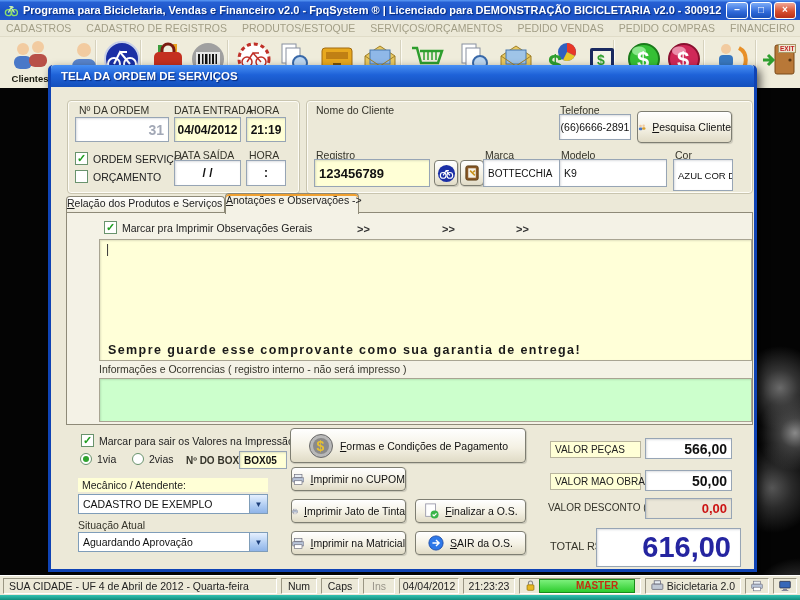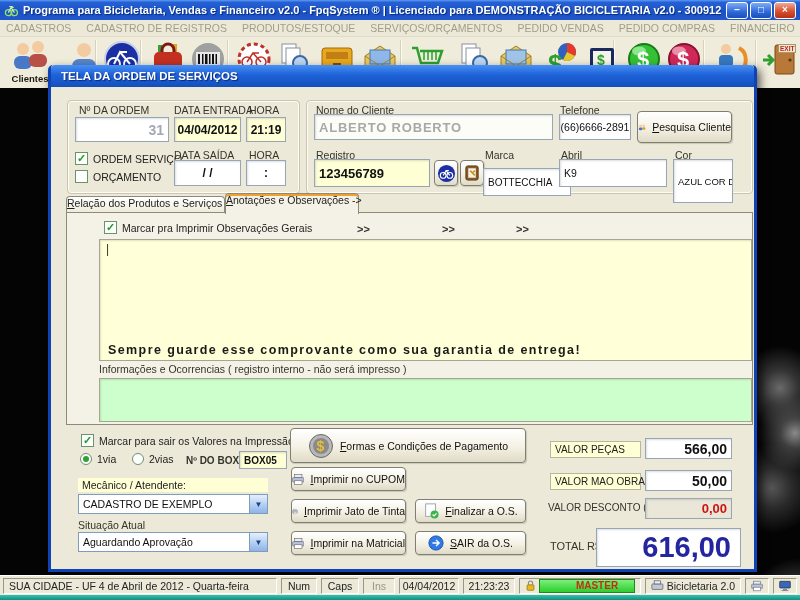--- a/index.html
+++ b/index.html
@@ -330,21 +330,20 @@
         <span class="cbx"></span>
         <span>ORÇAMENTO</span>
       </div>
       <span class="lbl" style="left:123px;top:62px">DATA SAÍDA</span>
       <div class="inp center bold" style="left:123px;top:73px;width:67px;height:26px;font-size:12px">/ /</div>
       <span class="lbl" style="left:198px;top:62px">HORA</span>
       <div class="inp center bold" style="left:195px;top:73px;width:40px;height:26px;font-size:12px">:</div>
 
       <div class="fset" style="left:255px;top:13px;width:445px;height:92px"></div>
       <span class="lbl" style="left:265px;top:17px">Nome do Cliente</span>
-      <div class="inp bold" style="left:263px;top:27px;width:239px;height:26px;font-size:13px;color:#A8A8A8;letter-spacing:.8px;background:#FDFDF8">ALBERTO ROBERTO</div>
       <span class="lbl" style="left:509px;top:17px">Telefone</span>
       <div class="inp center" style="left:508px;top:27px;width:72px;height:26px;font-size:10.5px">(66)6666-2891</div>
       <div class="xpbtn" style="left:586px;top:24px;width:95px;height:32px">
         <svg width="15" height="13" viewBox="0 0 16 14">
             <circle cx="5" cy="4" r="2.6" fill="#F2CBA0"></circle>
             <rect x="1.6" y="7" width="7" height="5.5" rx="2.5" fill="#4A78C8"></rect>
             <circle cx="11" cy="3.4" r="2.4" fill="#F2CBA0"></circle>
             <rect x="8" y="6.4" width="6.6" height="5" rx="2.4" fill="#D8A030"></rect>
           </svg>
         <span class="accel">Pesquisa Cliente</span>
@@ -360,25 +359,25 @@
           </svg>
       </div>
       <div class="xpbtn" style="left:409px;top:73px;width:24px;height:26px;padding:0">
         <svg width="17" height="18" viewBox="0 0 18 19">
             <rect x="2" y="2" width="13" height="15" rx="2" fill="#8A5A28" stroke="#5A3A12"></rect>
             <rect x="4.5" y="4.5" width="8" height="10" fill="#F6F2E6"></rect>
             <path d="M6.5 7 l5 5 M11.5 7 l-1.8 1.8" stroke="#C89018" stroke-width="1.6"></path>
           </svg>
       </div>
       <span class="lbl" style="left:434px;top:62px">Marca</span>
-      <div class="inp" style="left:432px;top:81px;width:88px;height:28px;font-size:10px">BOTTECCHIA</div>
-      <span class="lbl" style="left:510px;top:62px">Abril</span>
+      <div class="inp" style="left:432px;top:72px;width:88px;height:28px;font-size:10px">BOTTECCHIA</div>
+      <span class="lbl" style="left:510px;top:62px">Modelo</span>
       <div class="inp" style="left:508px;top:72px;width:108px;height:28px;font-size:10.5px">K9</div>
       <span class="lbl" style="left:624px;top:62px">Cor</span>
-      <div class="inp" style="left:622px;top:72px;width:60px;height:44px;font-size:9.5px">AZUL COR D</div>
+      <div class="inp" style="left:622px;top:72px;width:60px;height:32px;font-size:9.5px">AZUL COR D</div>
 
       <div class="tab accel" style="left:15px;top:109px;width:157px;height:17px">Relação dos Produtos e Serviços -&gt;</div>
       <div class="tab active accel" style="left:174px;top:106px;width:132px;height:20px">Anotações e Observações -&gt;</div>
 
       <div class="panel">
         <div class="cbrow" style="left:37px;top:8px">
           <span class="cbx">✓</span>
           <span>Marcar pra Imprimir Observações Gerais</span>
         </div>
         <span class="arrows" style="left:290px">&gt;&gt;</span>

